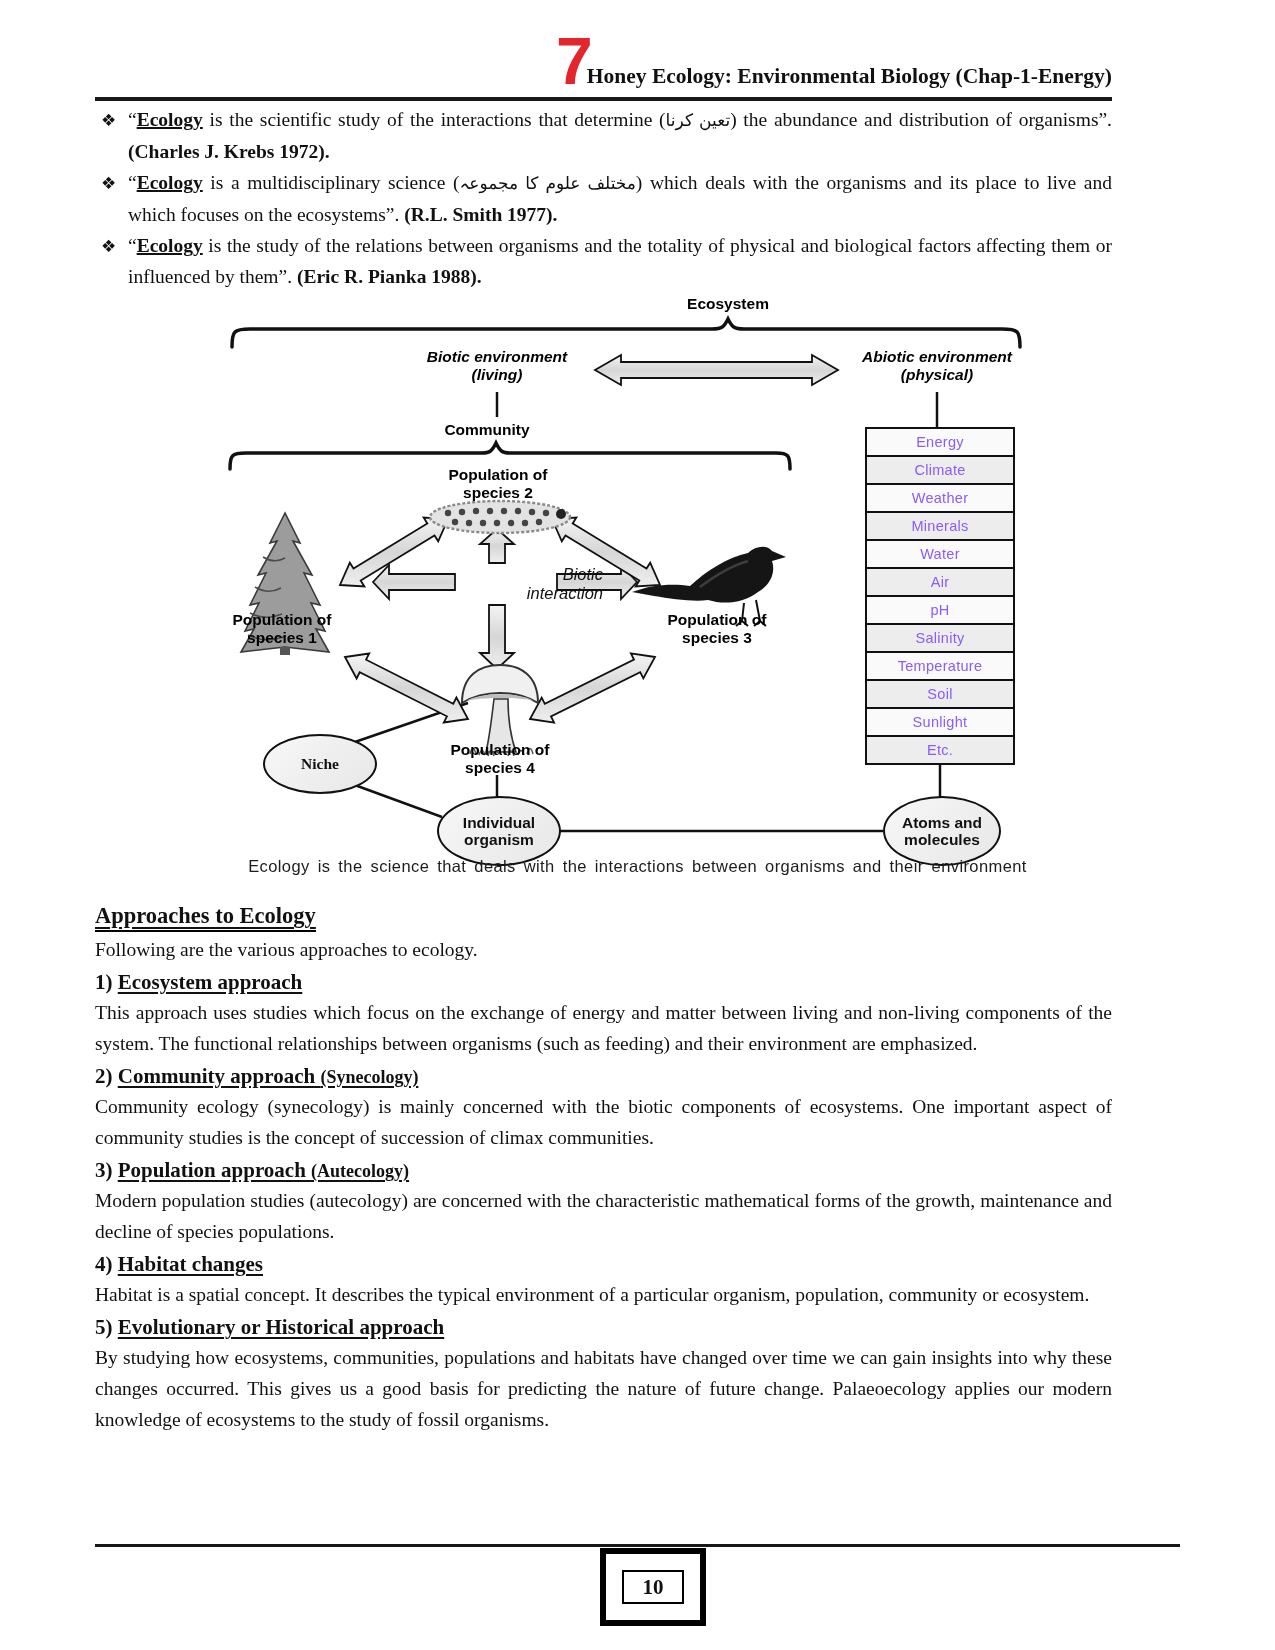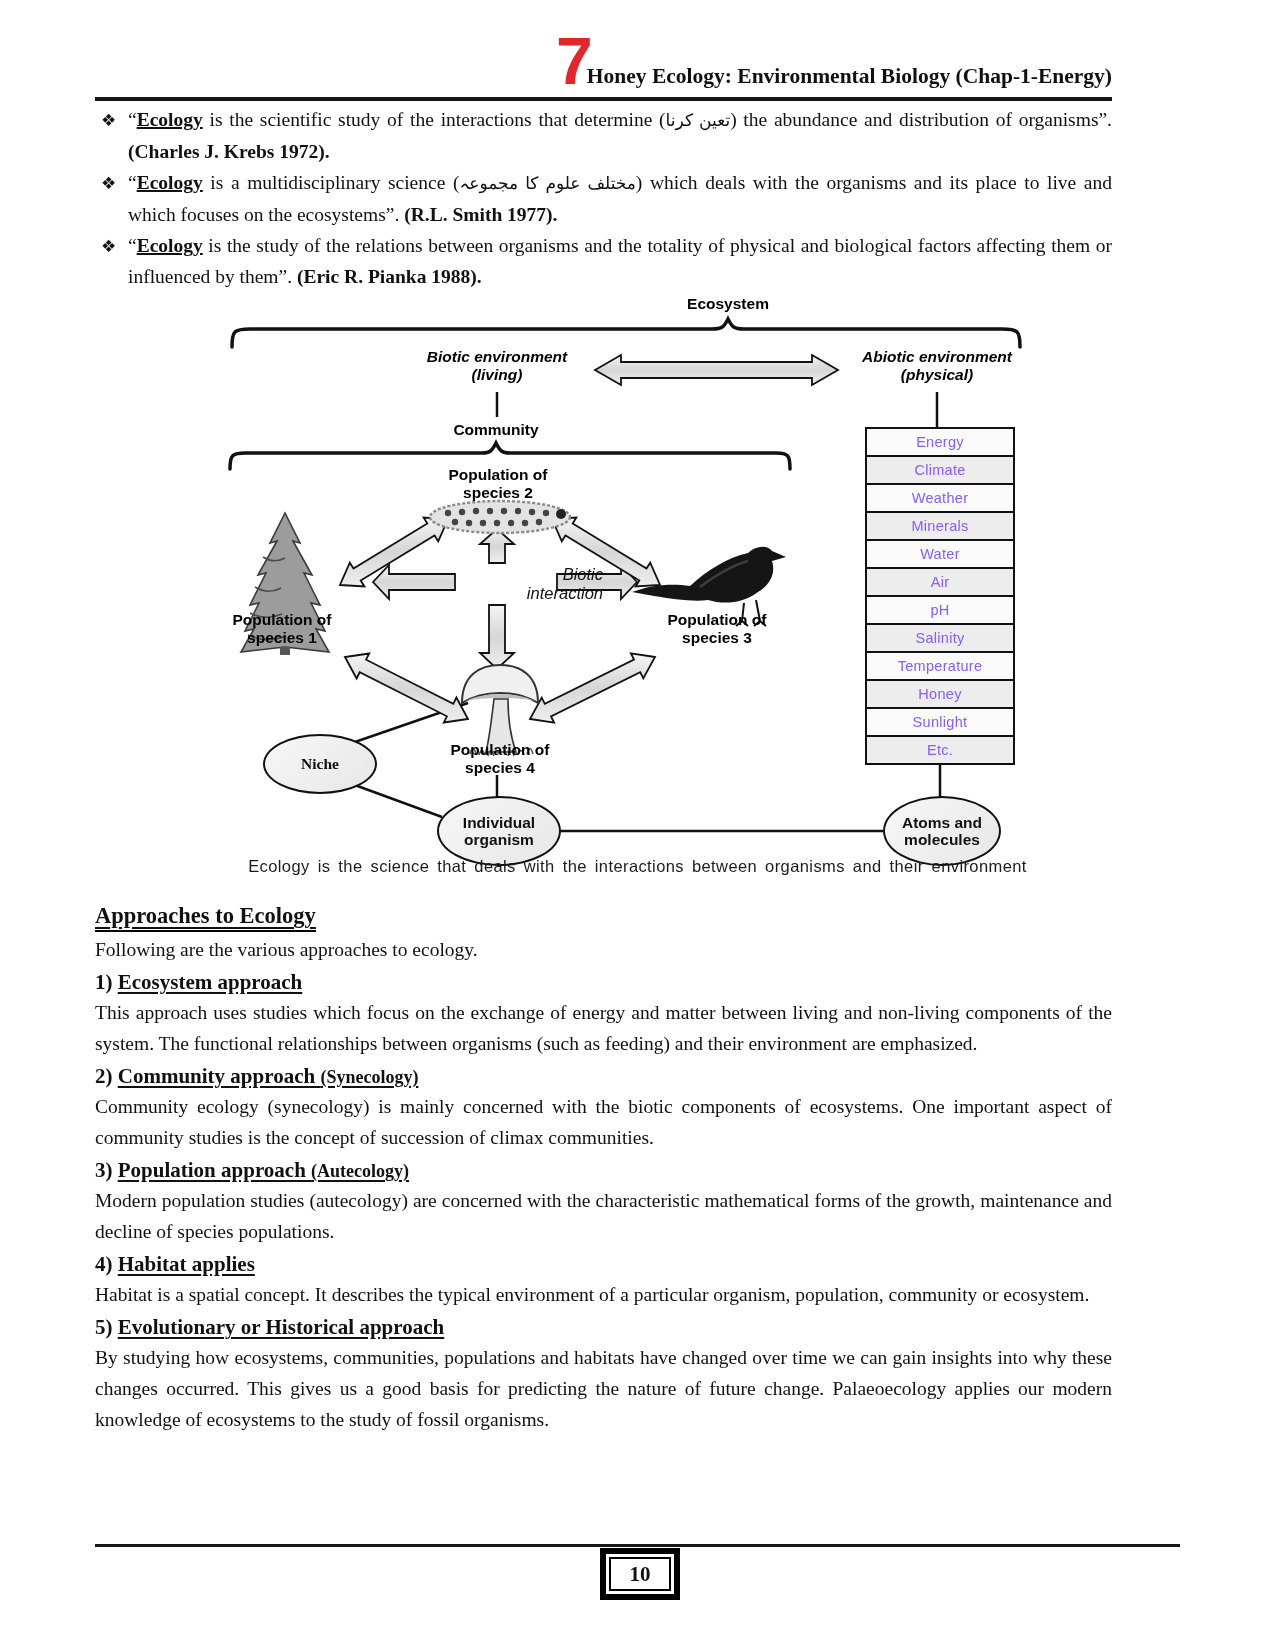--- a/index.html
+++ b/index.html
@@ -44,21 +44,21 @@
   .main-hd{font-size:22.5px;font-weight:bold;margin:4px 0 2px;}
   .main-hd span{display:inline-block;border-bottom:2px solid #000;text-decoration:underline;
                 text-decoration-thickness:1.5px;text-underline-offset:4px;padding-bottom:1px;margin-top:19px;}
   .intro{font-size:19.5px;line-height:31px;}
   .sec-hd{font-size:21px;font-weight:bold;margin:5px 0 2px;}
   .sec-hd .t{text-decoration:underline;text-decoration-thickness:2px;text-underline-offset:3px;}
   .sec-hd .sub{font-size:18px;text-decoration:underline;text-decoration-thickness:2px;text-underline-offset:3px;}
   .sec-bd{font-size:19.5px;line-height:31px;text-align:justify;margin:0;}
   
   .ftr-rule{position:absolute;left:95px;top:1544px;width:1085px;height:2.5px;background:#171717;}
-  .pagebox{position:absolute;left:600px;top:1548px;border:6px solid #000;padding:3px;background:#fff;}
+  .pagebox{position:absolute;left:600px;top:1548px;border:6px solid #000;padding:16px;background:#fff;}
   .pagebox-inner{border:2px solid #000;width:58px;height:30px;display:flex;align-items:center;
                  justify-content:center;font-weight:bold;font-size:21px;font-family:"Liberation Serif",serif;}
 </style>
 </head>
 <body>
 
 <div class="page">
 
   <div class="corner-num">7</div>
   <div class="hdr-title">Honey Ecology: Environmental Biology (Chap-1-Energy)</div>
@@ -154,21 +154,21 @@
           <span>Ecosystem</span>
         </div>
       <div class="dlbl it" style="left:397px;top:53px;">
         <span>Biotic environment</span>
           <span>(living)</span>
       </div>
       <div class="dlbl it" style="left:837px;top:53px;">
         <span>Abiotic environment</span>
           <span>(physical)</span>
       </div>
-      <div class="dlbl" style="left:396px;top:126px;">
+      <div class="dlbl" style="left:387px;top:126px;">
           <span>Community</span>
         </div>
       <div class="dlbl" style="left:398px;top:171px;">
         <span>Population of</span>
           <span>species 2</span>
       </div>
       <div class="bi-lbl" style="left:403px;top:270px;">
         <span>Biotic</span>
           <span>interaction</span>
       </div>
@@ -200,41 +200,41 @@
       <div class="abx">
         <div class="abx-row">Energy</div>
         <div class="abx-row">Climate</div>
         <div class="abx-row">Weather</div>
         <div class="abx-row">Minerals</div>
         <div class="abx-row">Water</div>
         <div class="abx-row">Air</div>
         <div class="abx-row">pH</div>
         <div class="abx-row">Salinity</div>
         <div class="abx-row">Temperature</div>
-        <div class="abx-row">Honey</div>
+        <div class="abx-row">Soil</div>
         <div class="abx-row">Sunlight</div>
         <div class="abx-row">Etc.</div>
       </div>
 
       <div class="caption">Ecology is the science that deals with the interactions between organisms and their environment</div>
     </div>
 
     <div class="main-hd"><span>Approaches to Ecology</span></div>
     <div class="intro">Following are the various approaches to ecology.</div>
 
     <div class="sec-hd"><span class="n">1) </span><span class="t">Ecosystem approach</span><span class="sub"></span></div>
     <p class="sec-bd">This approach uses studies which focus on the exchange of energy and matter between living and non-living components of the system. The functional relationships between organisms (such as feeding) and their environment are emphasized.</p>
 
     <div class="sec-hd"><span class="n">2) </span><span class="t">Community approach </span><span class="sub">(Synecology)</span></div>
     <p class="sec-bd">Community ecology (synecology) is mainly concerned with the biotic components of ecosystems. One important aspect of community studies is the concept of succession of climax communities.</p>
 
     <div class="sec-hd"><span class="n">3) </span><span class="t">Population approach </span><span class="sub">(Autecology)</span></div>
     <p class="sec-bd">Modern population studies (autecology) are concerned with the characteristic mathematical forms of the growth, maintenance and decline of species populations.</p>
 
-    <div class="sec-hd"><span class="n">4) </span><span class="t">Habitat applies</span><span class="sub"></span></div>
+    <div class="sec-hd"><span class="n">4) </span><span class="t">Habitat changes</span><span class="sub"></span></div>
     <p class="sec-bd">Habitat is a spatial concept. It describes the typical environment of a particular organism, population, community or ecosystem.</p>
 
     <div class="sec-hd"><span class="n">5) </span><span class="t">Evolutionary or Historical approach</span><span class="sub"></span></div>
     <p class="sec-bd">By studying how ecosystems, communities, populations and habitats have changed over time we can gain insights into why these changes occurred. This gives us a good basis for predicting the nature of future change. Palaeoecology applies our modern knowledge of ecosystems to the study of fossil organisms.</p>
 
   </div>
 
   <div class="ftr-rule"></div>
   <div class="pagebox">
     <div class="pagebox-inner">10</div>

